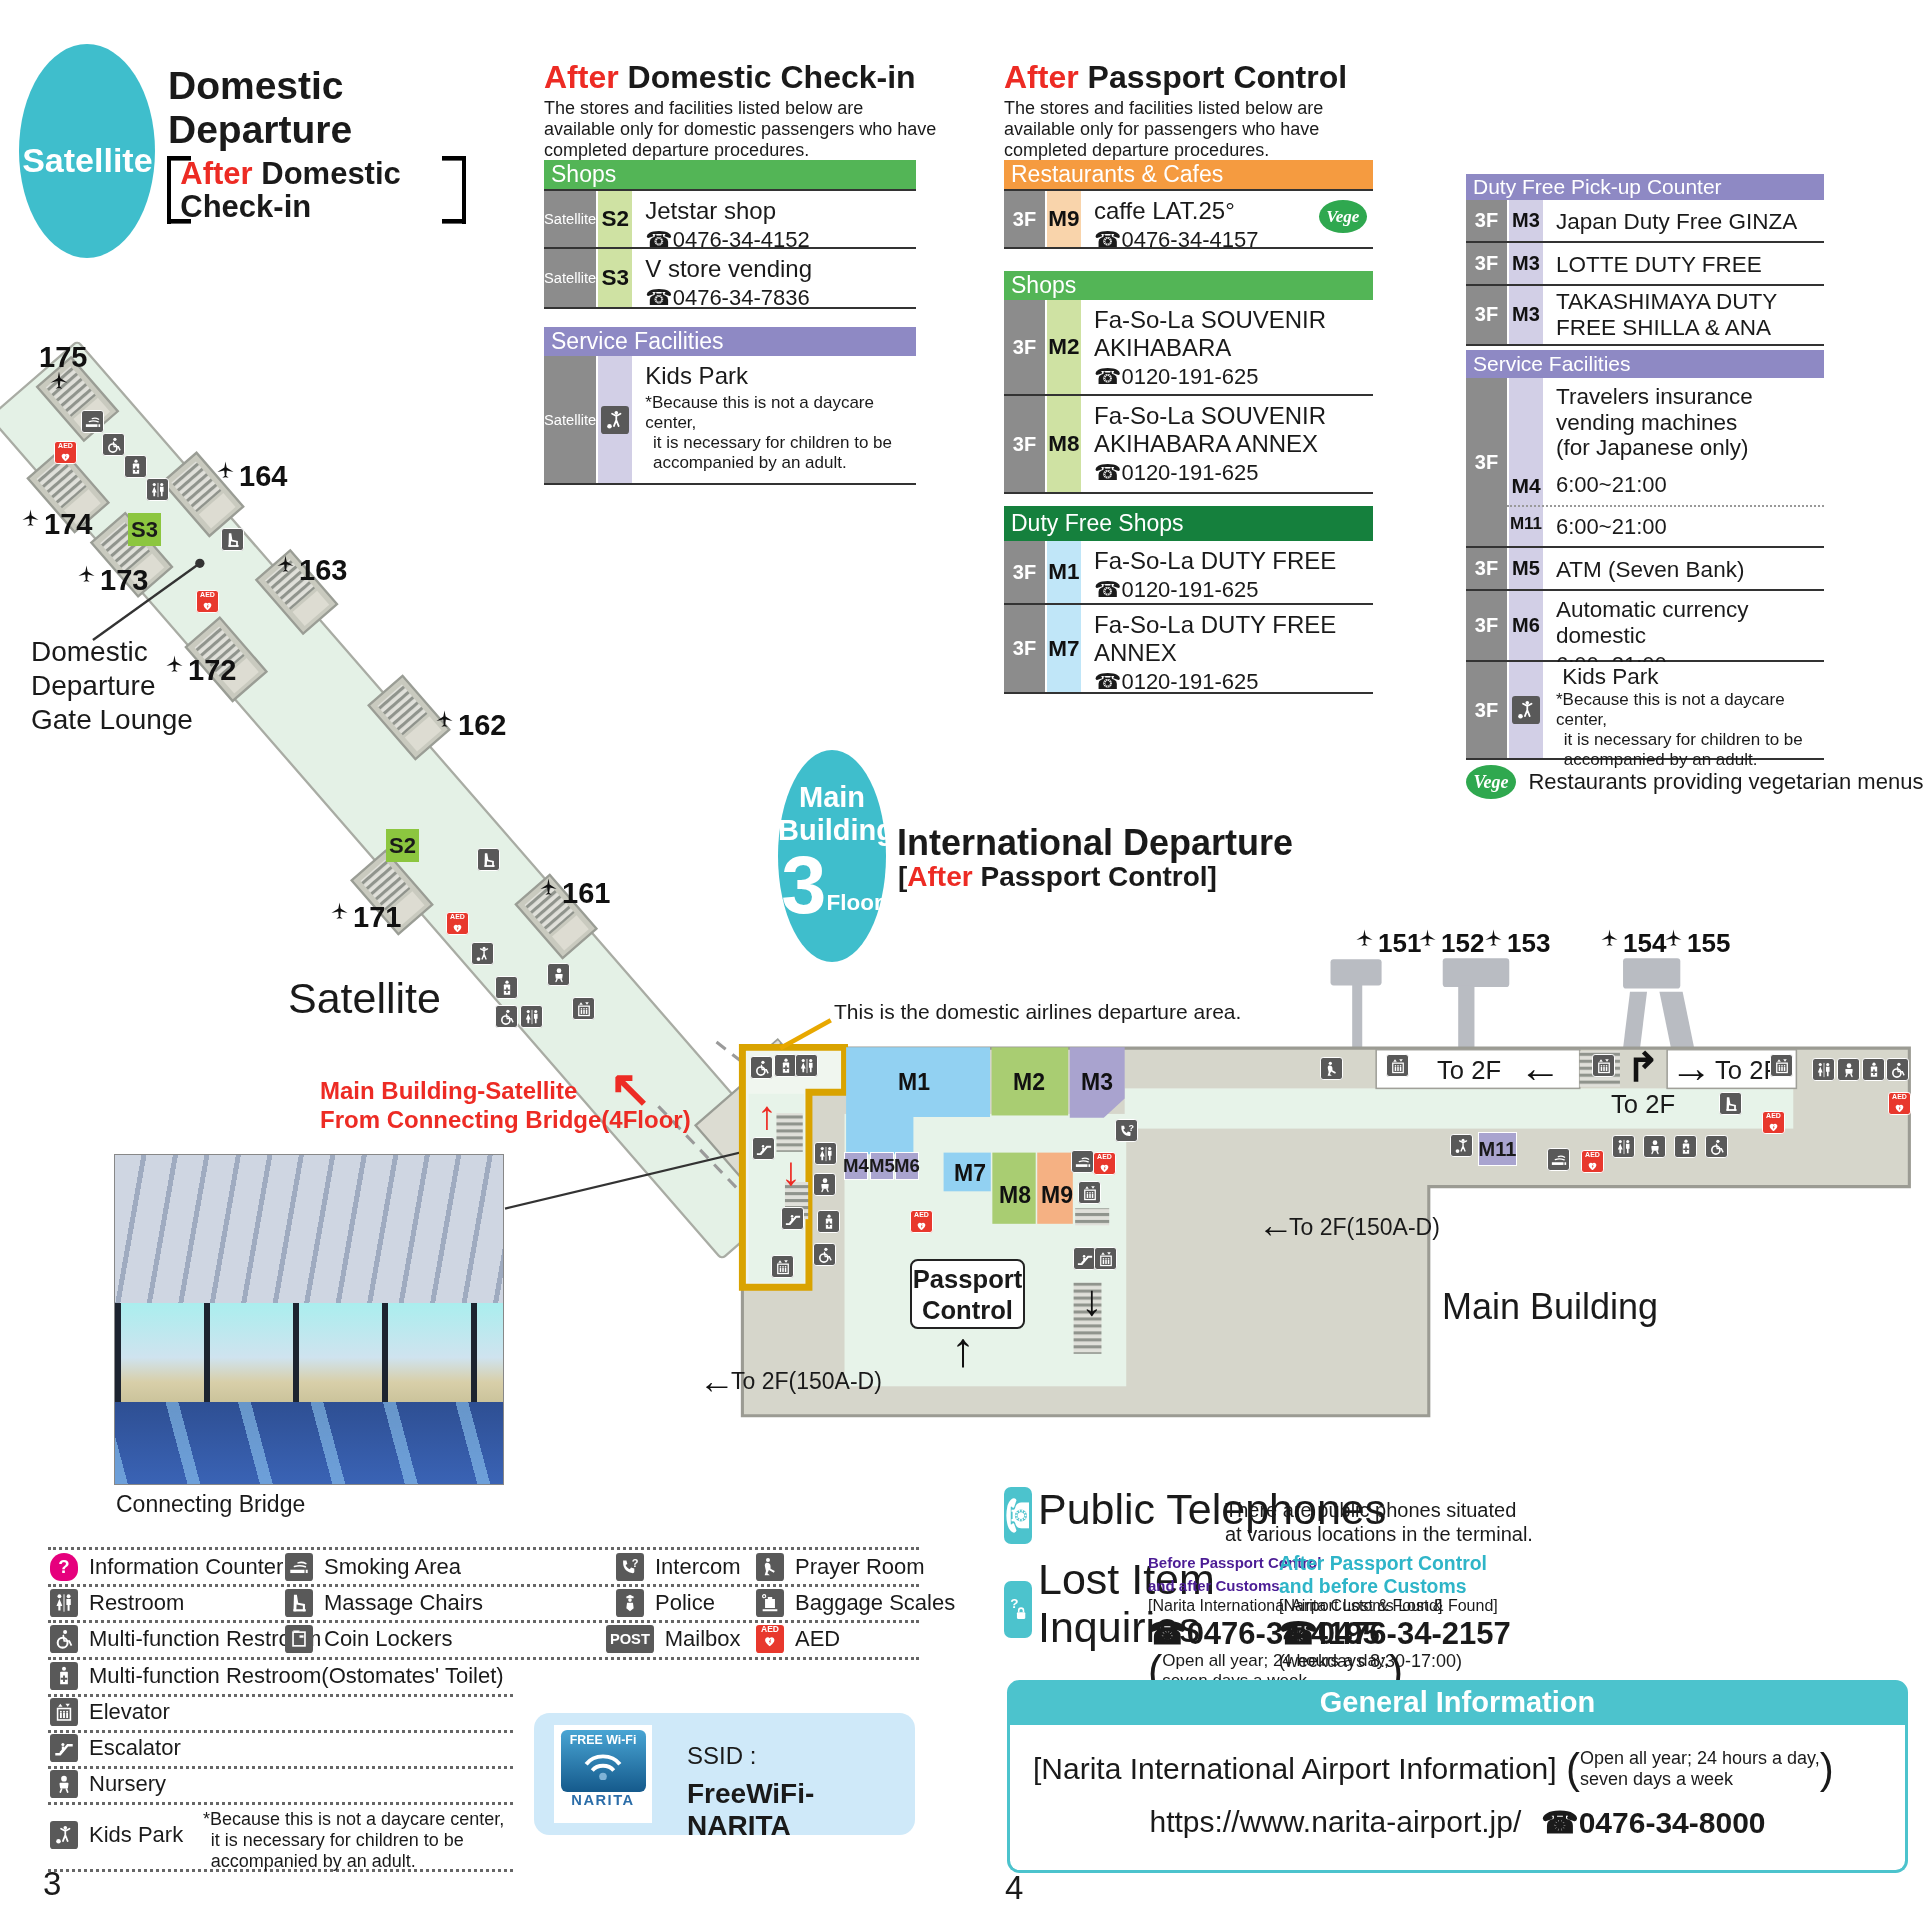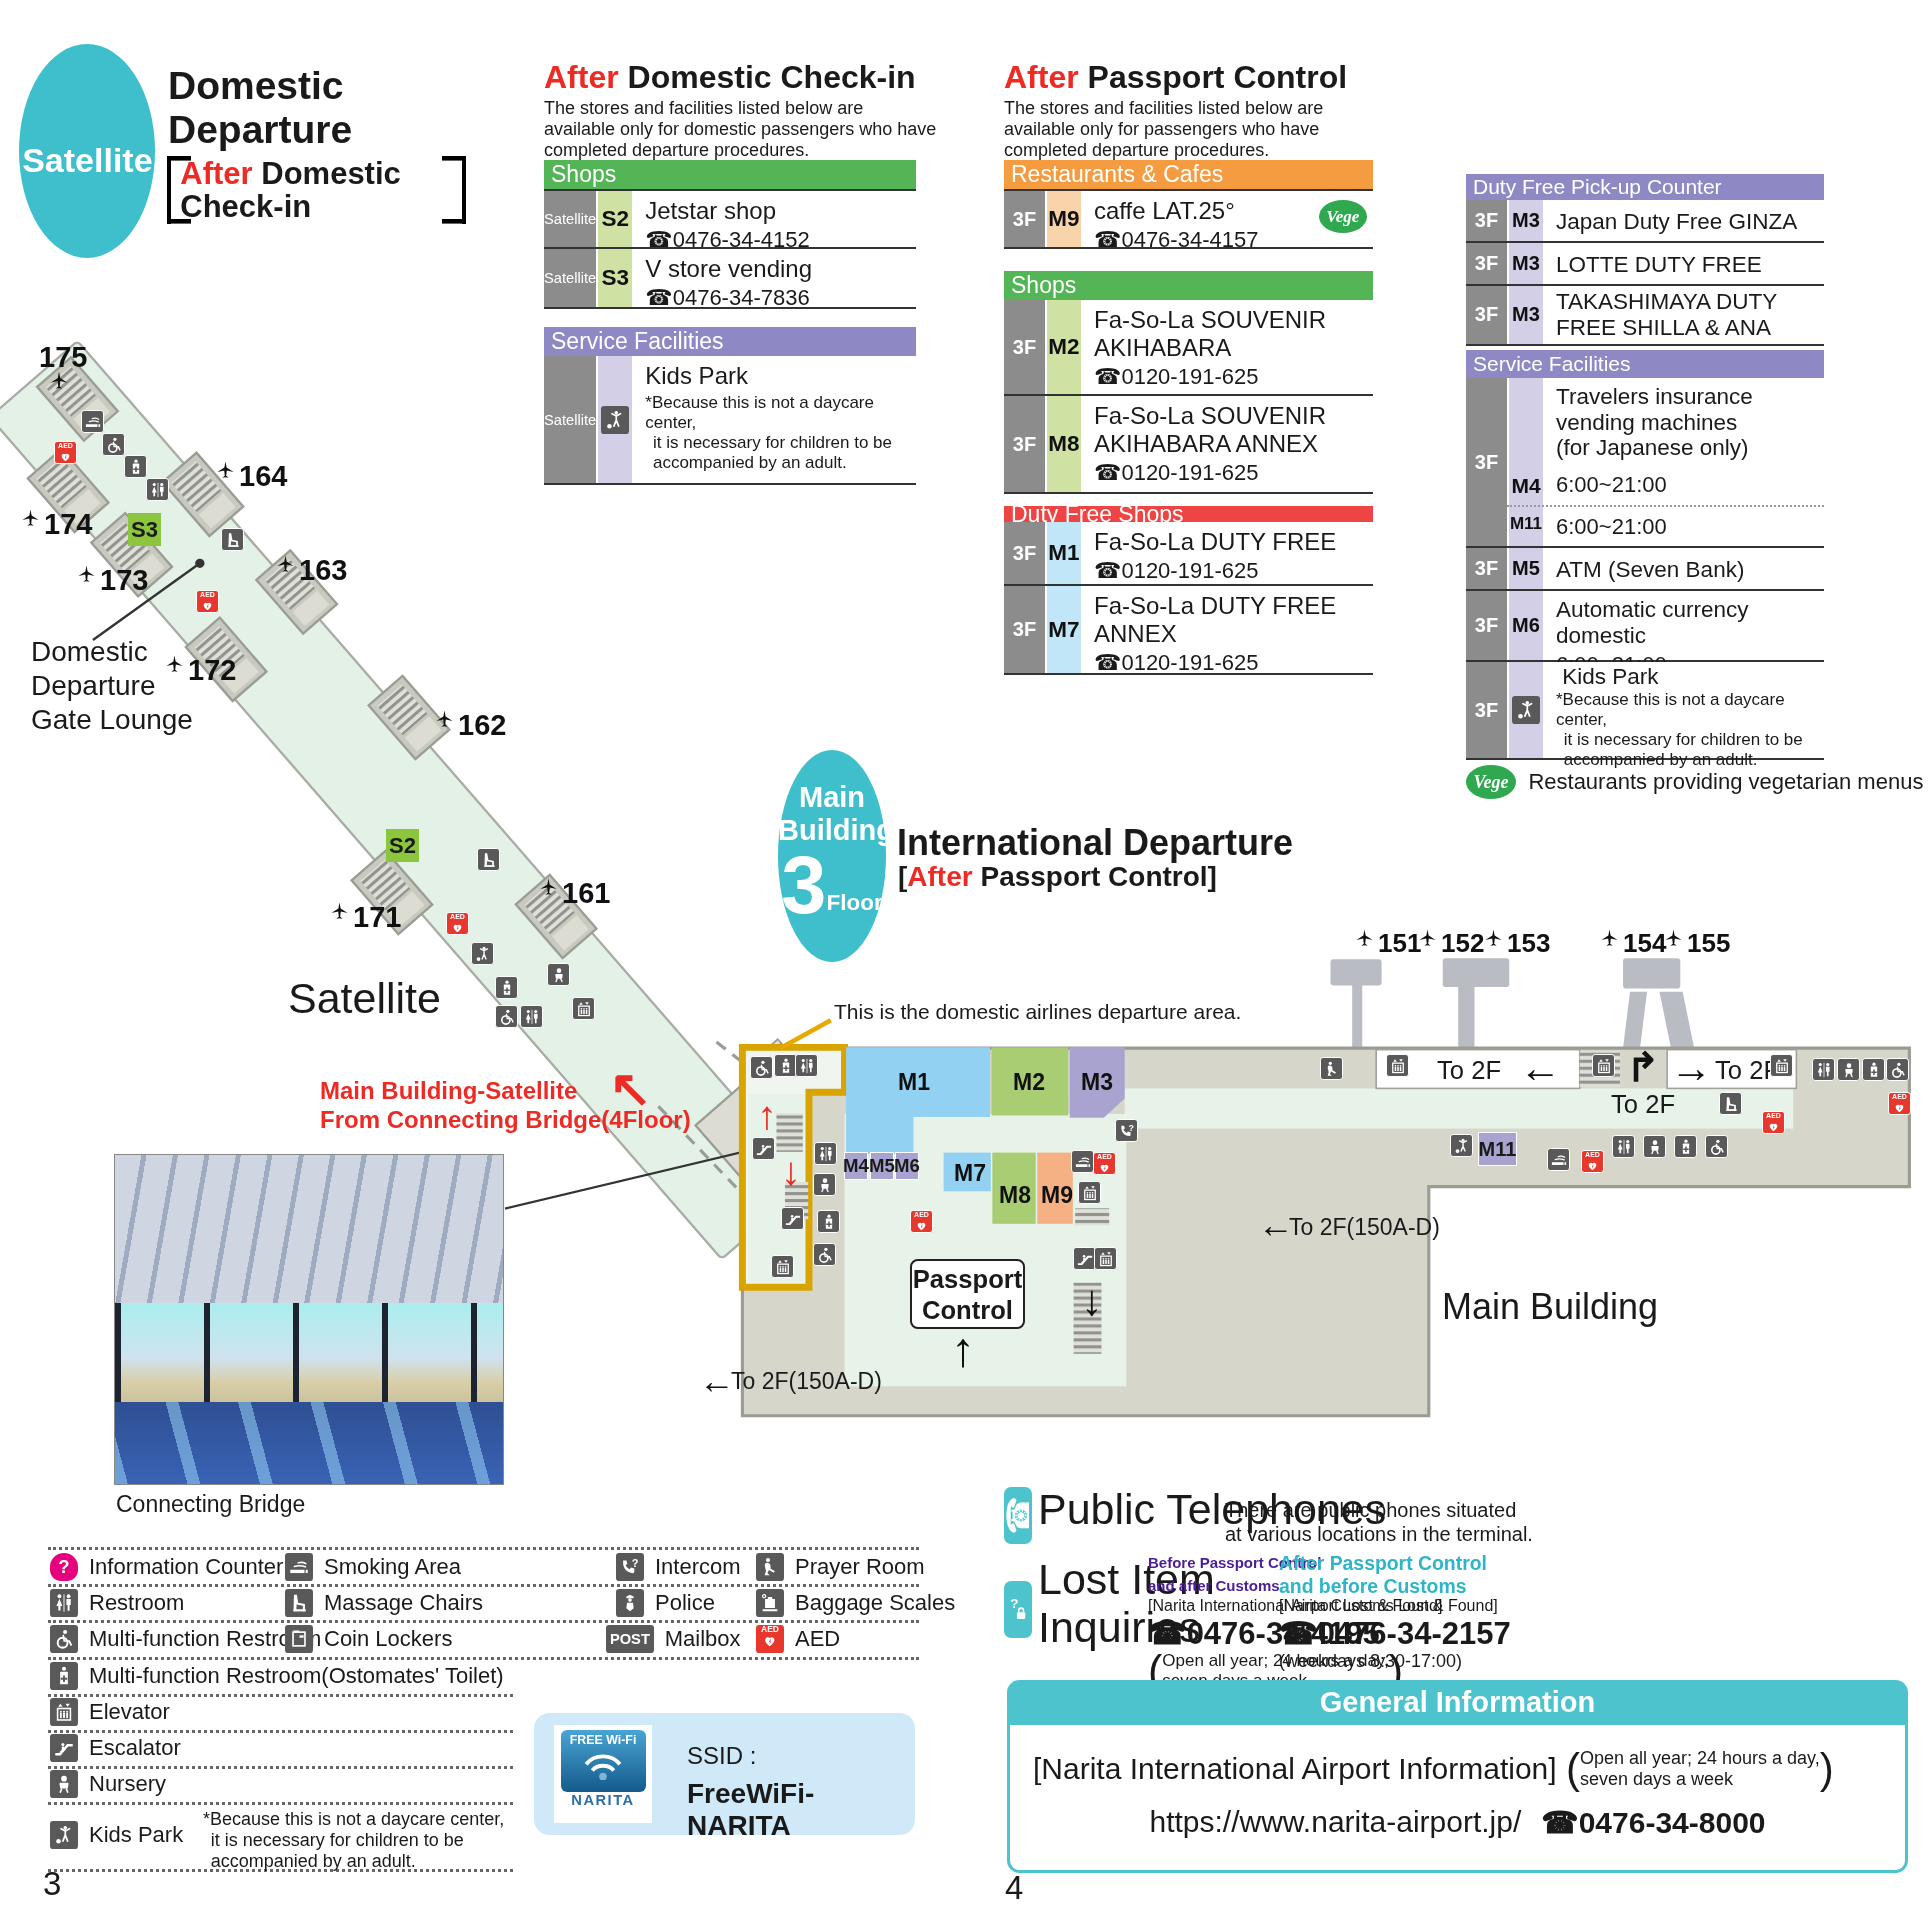--- a/index.html
+++ b/index.html
@@ -241,21 +241,21 @@
       <div class="loc f3">3F</div>
       <div class="code cgreen">M8</div>
       <div class="bdy">
           <div class="nm" style="width:263px">Fa-So-La SOUVENIR AKIHABARA ANNEX</div>
         <div class="tel"><span>☎</span><span>0120-191-625</span></div>
         </div>
     </div>
   </div>
 
   <div class="abs" style="left:1004px;top:506px;width:369px">
-    <div class="hdr" style="background:#ef4444;height:16px">Duty Free Shops</div>
+    <div class="hdr" style="background:#15803d;height:35px">Duty Free Shops</div>
     <div class="row" style="height:64px">
       <div class="loc f3">3F</div>
       <div class="code cblue">M1</div>
       <div class="bdy">
           <div class="nm">Fa-So-La DUTY FREE</div>
         <div class="tel"><span>☎</span><span>0120-191-625</span></div>
         </div>
     </div>
     <div class="row" style="height:89px">
       <div class="loc f3">3F</div>

